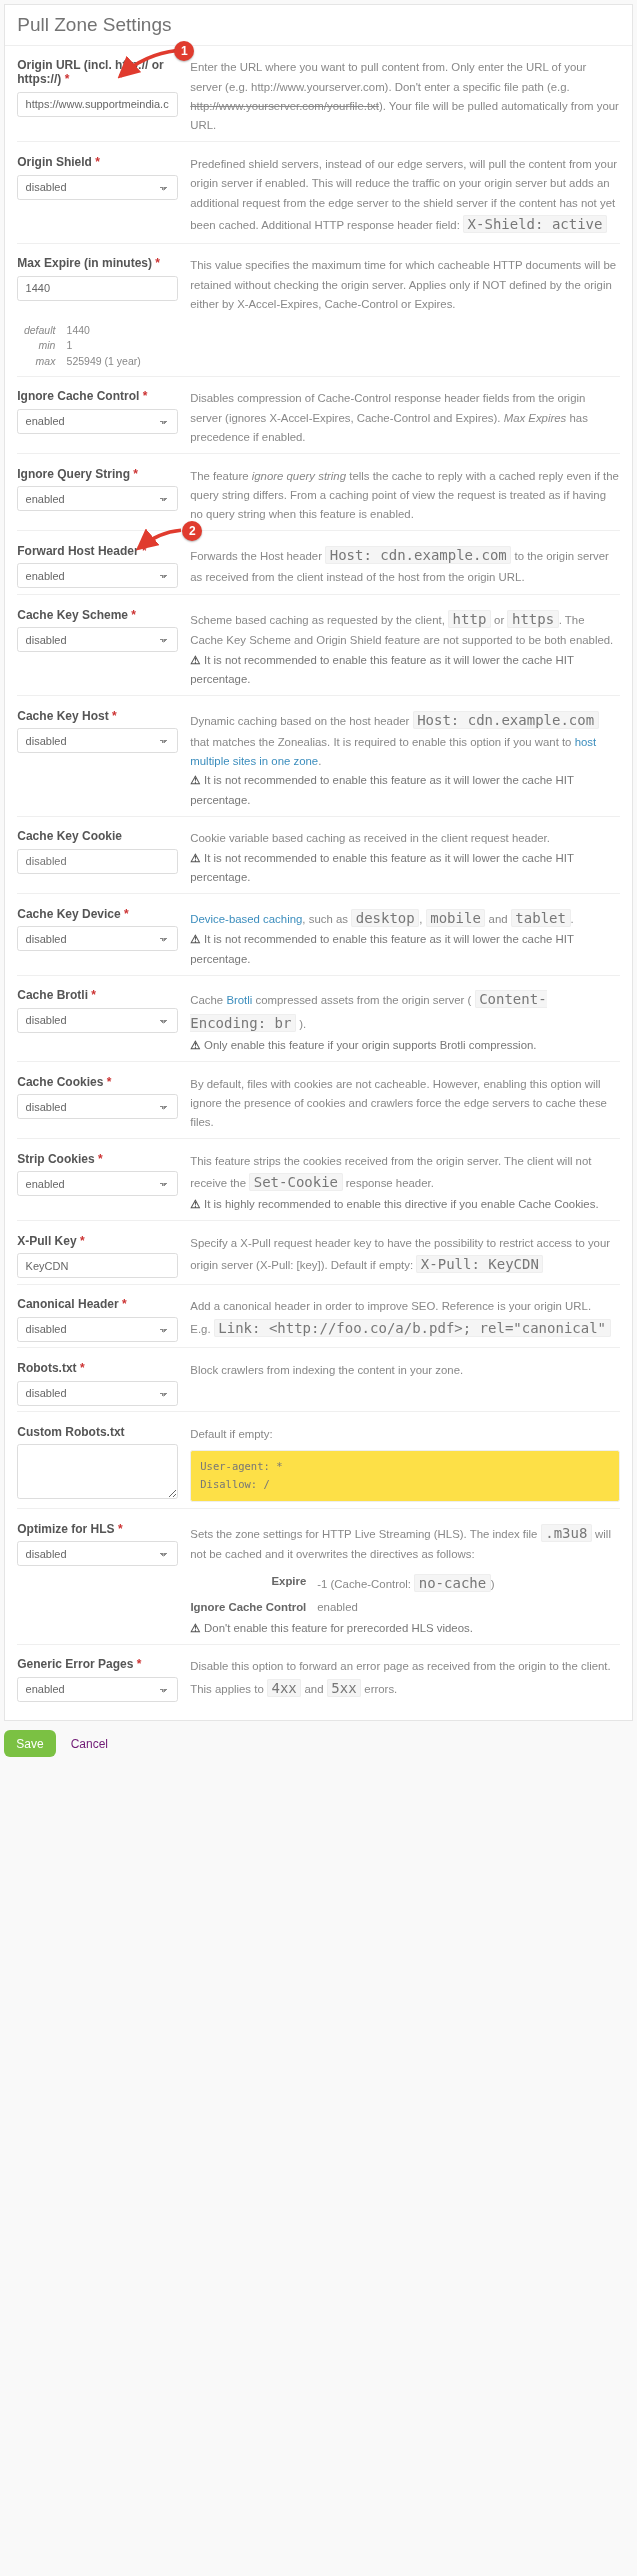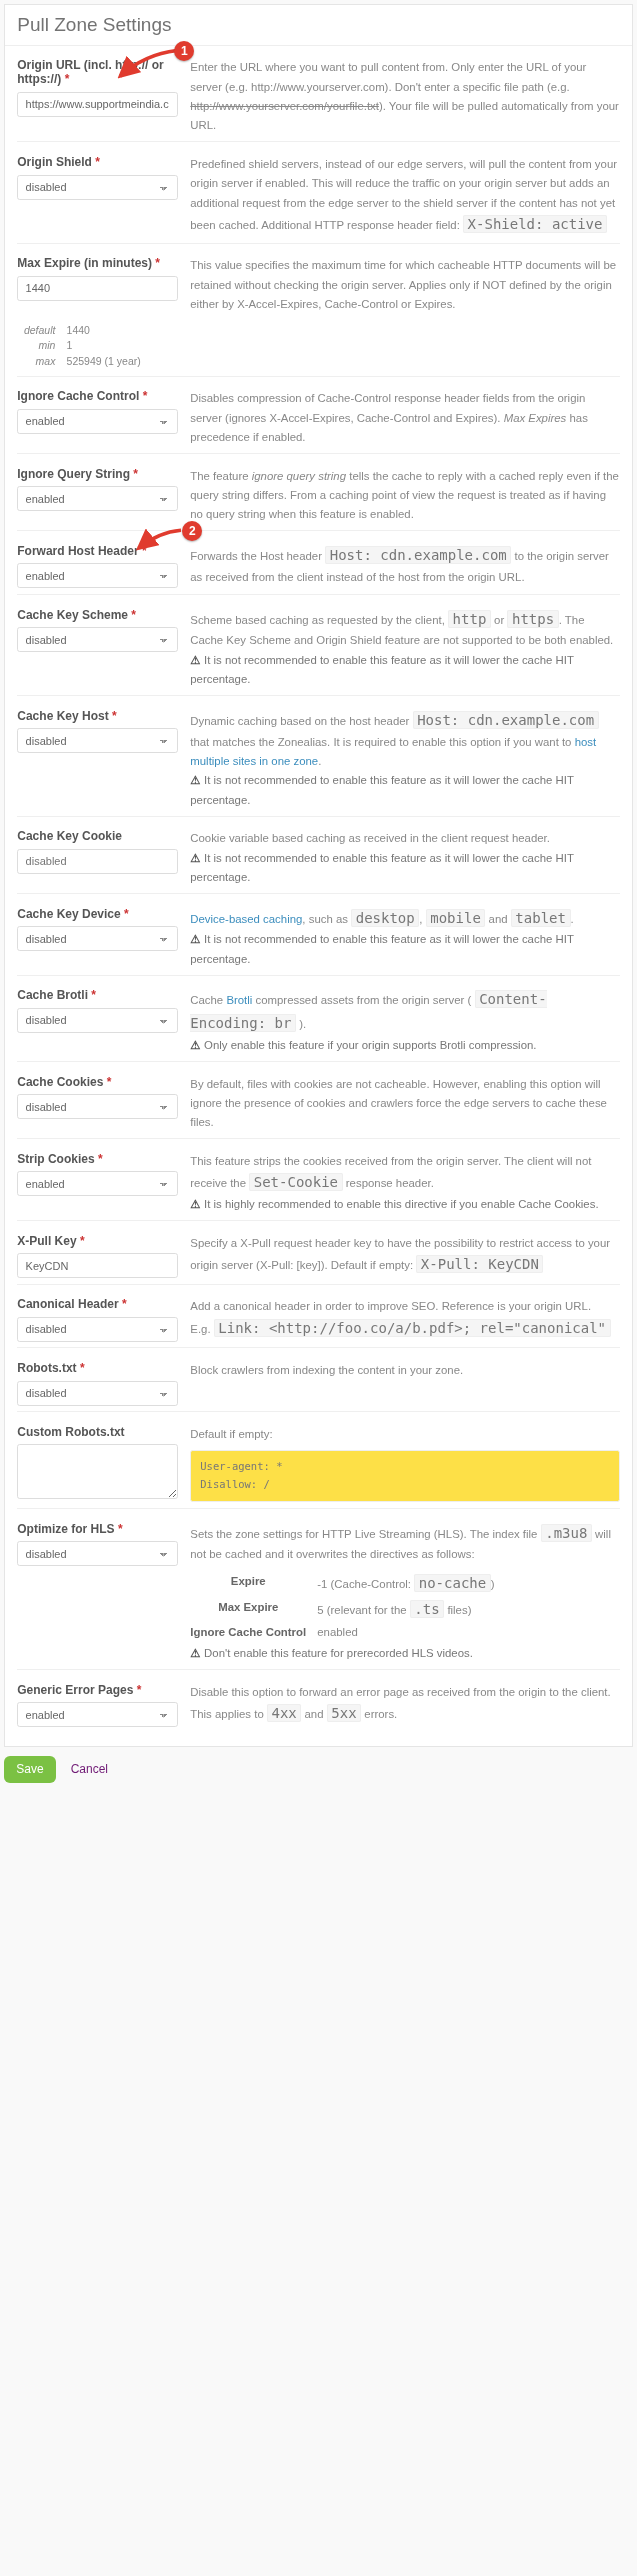--- a/index.html
+++ b/index.html
@@ -20,21 +20,21 @@
 .hint-table td { padding: 0.9px 4.6px; }
 .hint-table td:first-child { text-align: right; font-style: italic; }
 .code { font-family: Menlo, Consolas, monospace; background: #f5f5f5; border: 0.9px solid #eee; border-radius: 1.8px; padding: 0px 3.6px; font-size: 14px; color: #777; }
 .codeblock { font-family: Menlo, Consolas, monospace; background: #fde047; border: 0.9px solid #eee; border-radius: 2.7px; padding: 7.3px 9px; font-size: 10.5px; color: #777; white-space: pre; margin-top: 5.5px; }
 a { color: #3b8dbd; text-decoration: none; }
 .warn { color: #777; }
 .warn::before { content: "\26A0\FE0E"; margin-right: 3.6px; font-weight: bold; color:#555; }
 .strike { text-decoration: line-through; }
 .deflist { margin-top: 7.3px; }
 .deflist-row { display: flex; margin: 1.8px 0; }
-.deflist-row .k { width: 127px; text-align: center; font-weight: 600; padding-right: 11px; color:#666; font-size:11.4px;}
+.deflist-row .k { width: 127px; text-align: right; font-weight: 600; padding-right: 11px; color:#666; font-size:11.4px;}
 .deflist-row .v { flex: 1; color:#888; font-size:11.4px;}
 .footer { padding: 5.5px 3.6px; }
 .btn-save { background: #7bc143; color: #fff; border: none; border-radius: 6px; padding: 6.4px 12.7px; font-size: 12px; cursor: pointer; }
 .btn-cancel { color: #701a75; background: none; border: none; padding: 6.4px 11px; font-size: 12px; cursor: pointer; }
 .bubble { position: absolute; width: 20px; height: 20px; border-radius: 50%; background: #e03b2e; color: #fff; font-weight: bold; font-size: 12px; display: flex; align-items: center; justify-content: center; box-shadow: 0 0.9px 1.8px rgba(0,0,0,.3); }
 .ann-wrap { position: relative; }
 .arrow1 { position: absolute; left: 96px; top: -2.7px; pointer-events:none; }
 .arrow2 { position: absolute; left: 114px; top: -8.2px; pointer-events:none; }
 em{font-style:italic;}
 </style>
@@ -258,24 +258,20 @@
         <select class="select"><option>disabled</option></select>
       </div>
       <div class="right-col">
         <span>Sets the zone settings for HTTP Live Streaming (HLS). The index file </span><span class="code">.m3u8</span><span> will not be cached and it overwrites the directives as follows:</span>
         <div class="deflist">
           <div class="deflist-row">
               <div class="k">Expire</div>
               <div class="v"><span>-1 (Cache-Control: </span><span class="code">no-cache</span><span>)</span></div>
             </div>
           <div class="deflist-row">
-              <div class="k">Max Expire</div>
-              <div class="v"><span>5 (relevant for the </span><span class="code">.ts</span><span> files)</span></div>
-            </div>
-          <div class="deflist-row">
               <div class="k">Ignore Cache Control</div>
               <div class="v">enabled</div>
             </div>
         </div>
         <span class="warn">Don't enable this feature for prerecorded HLS videos.</span>
       </div>
     </div>
 
     <div class="form-row">
       <div class="left-col">

